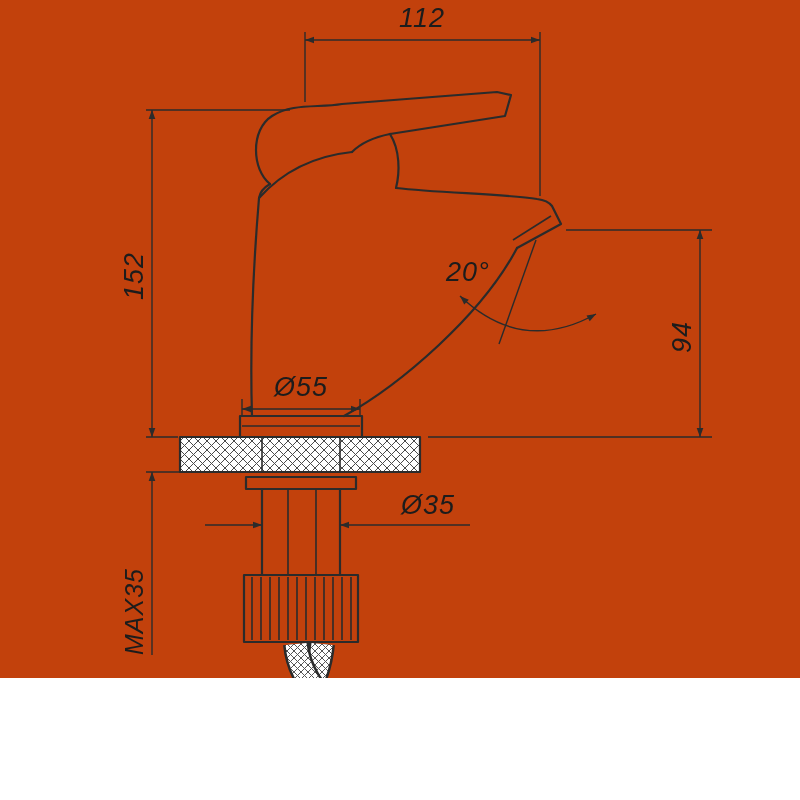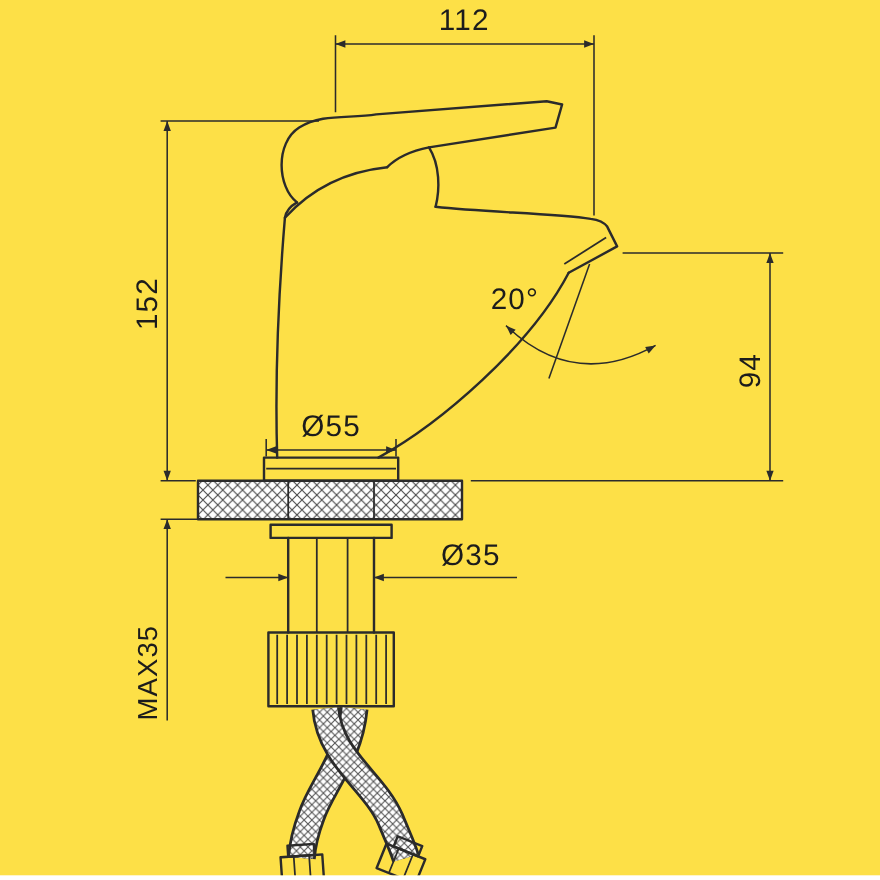--- a/index.html
+++ b/index.html
@@ -1,19 +1,20 @@
 <!DOCTYPE html>
 <html><head>
 <meta charset="utf-8">
 <style>
   html,body{margin:0;padding:0;background:#ffffff;}
   .sheet{
-    position:relative;width:800px;height:796px;background:#fde047;
+    position:relative;width:800px;height:678px;background:#c2410c;
     font-family:"Liberation Sans", sans-serif;
     overflow:hidden;
+    font-style:italic;
   }
   svg{display:block;}
   .obj{stroke:#2b2b2b;stroke-width:2.2;fill:none;stroke-linejoin:round;stroke-linecap:round;}
   .thin{stroke:#2b2b2b;stroke-width:1.6;fill:none;}
   .dim{stroke:#2b2b2b;stroke-width:1.4;fill:none;}
   .dimtext{fill:#1c1c1c;font-size:27px;letter-spacing:1px;}
   .dimtext-sm{fill:#1c1c1c;font-size:25px;letter-spacing:1px;}
 </style>
 </head>
 <body>

